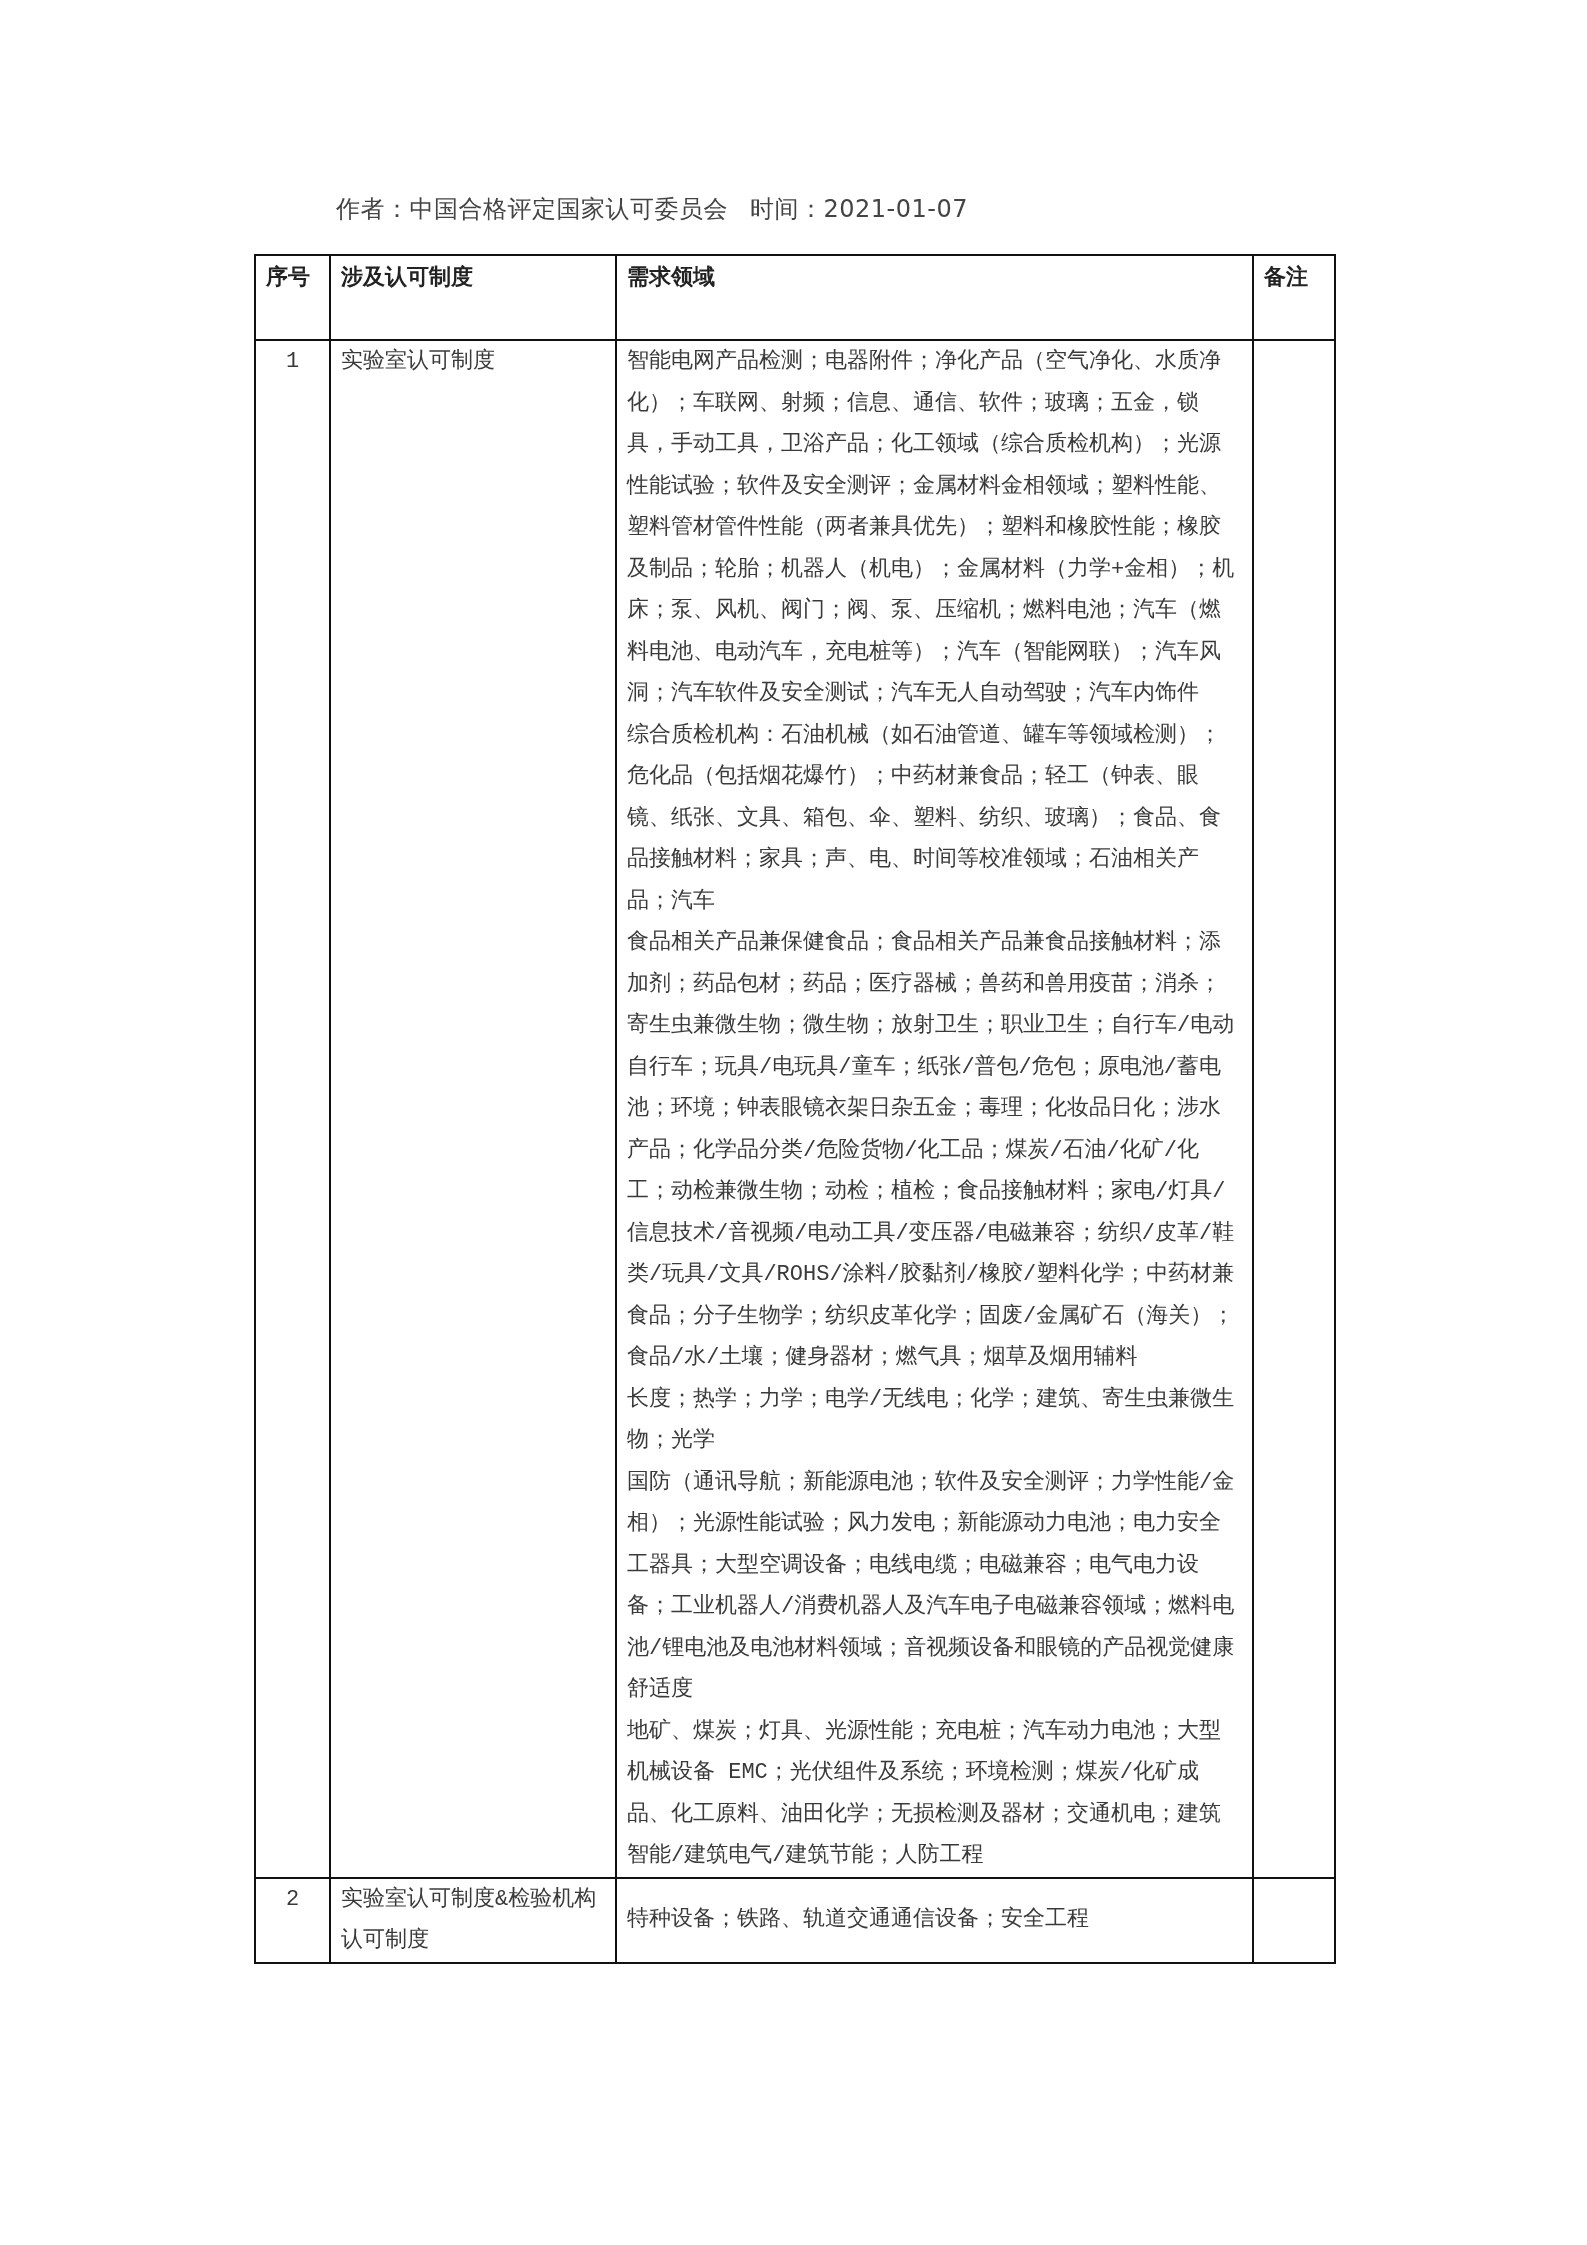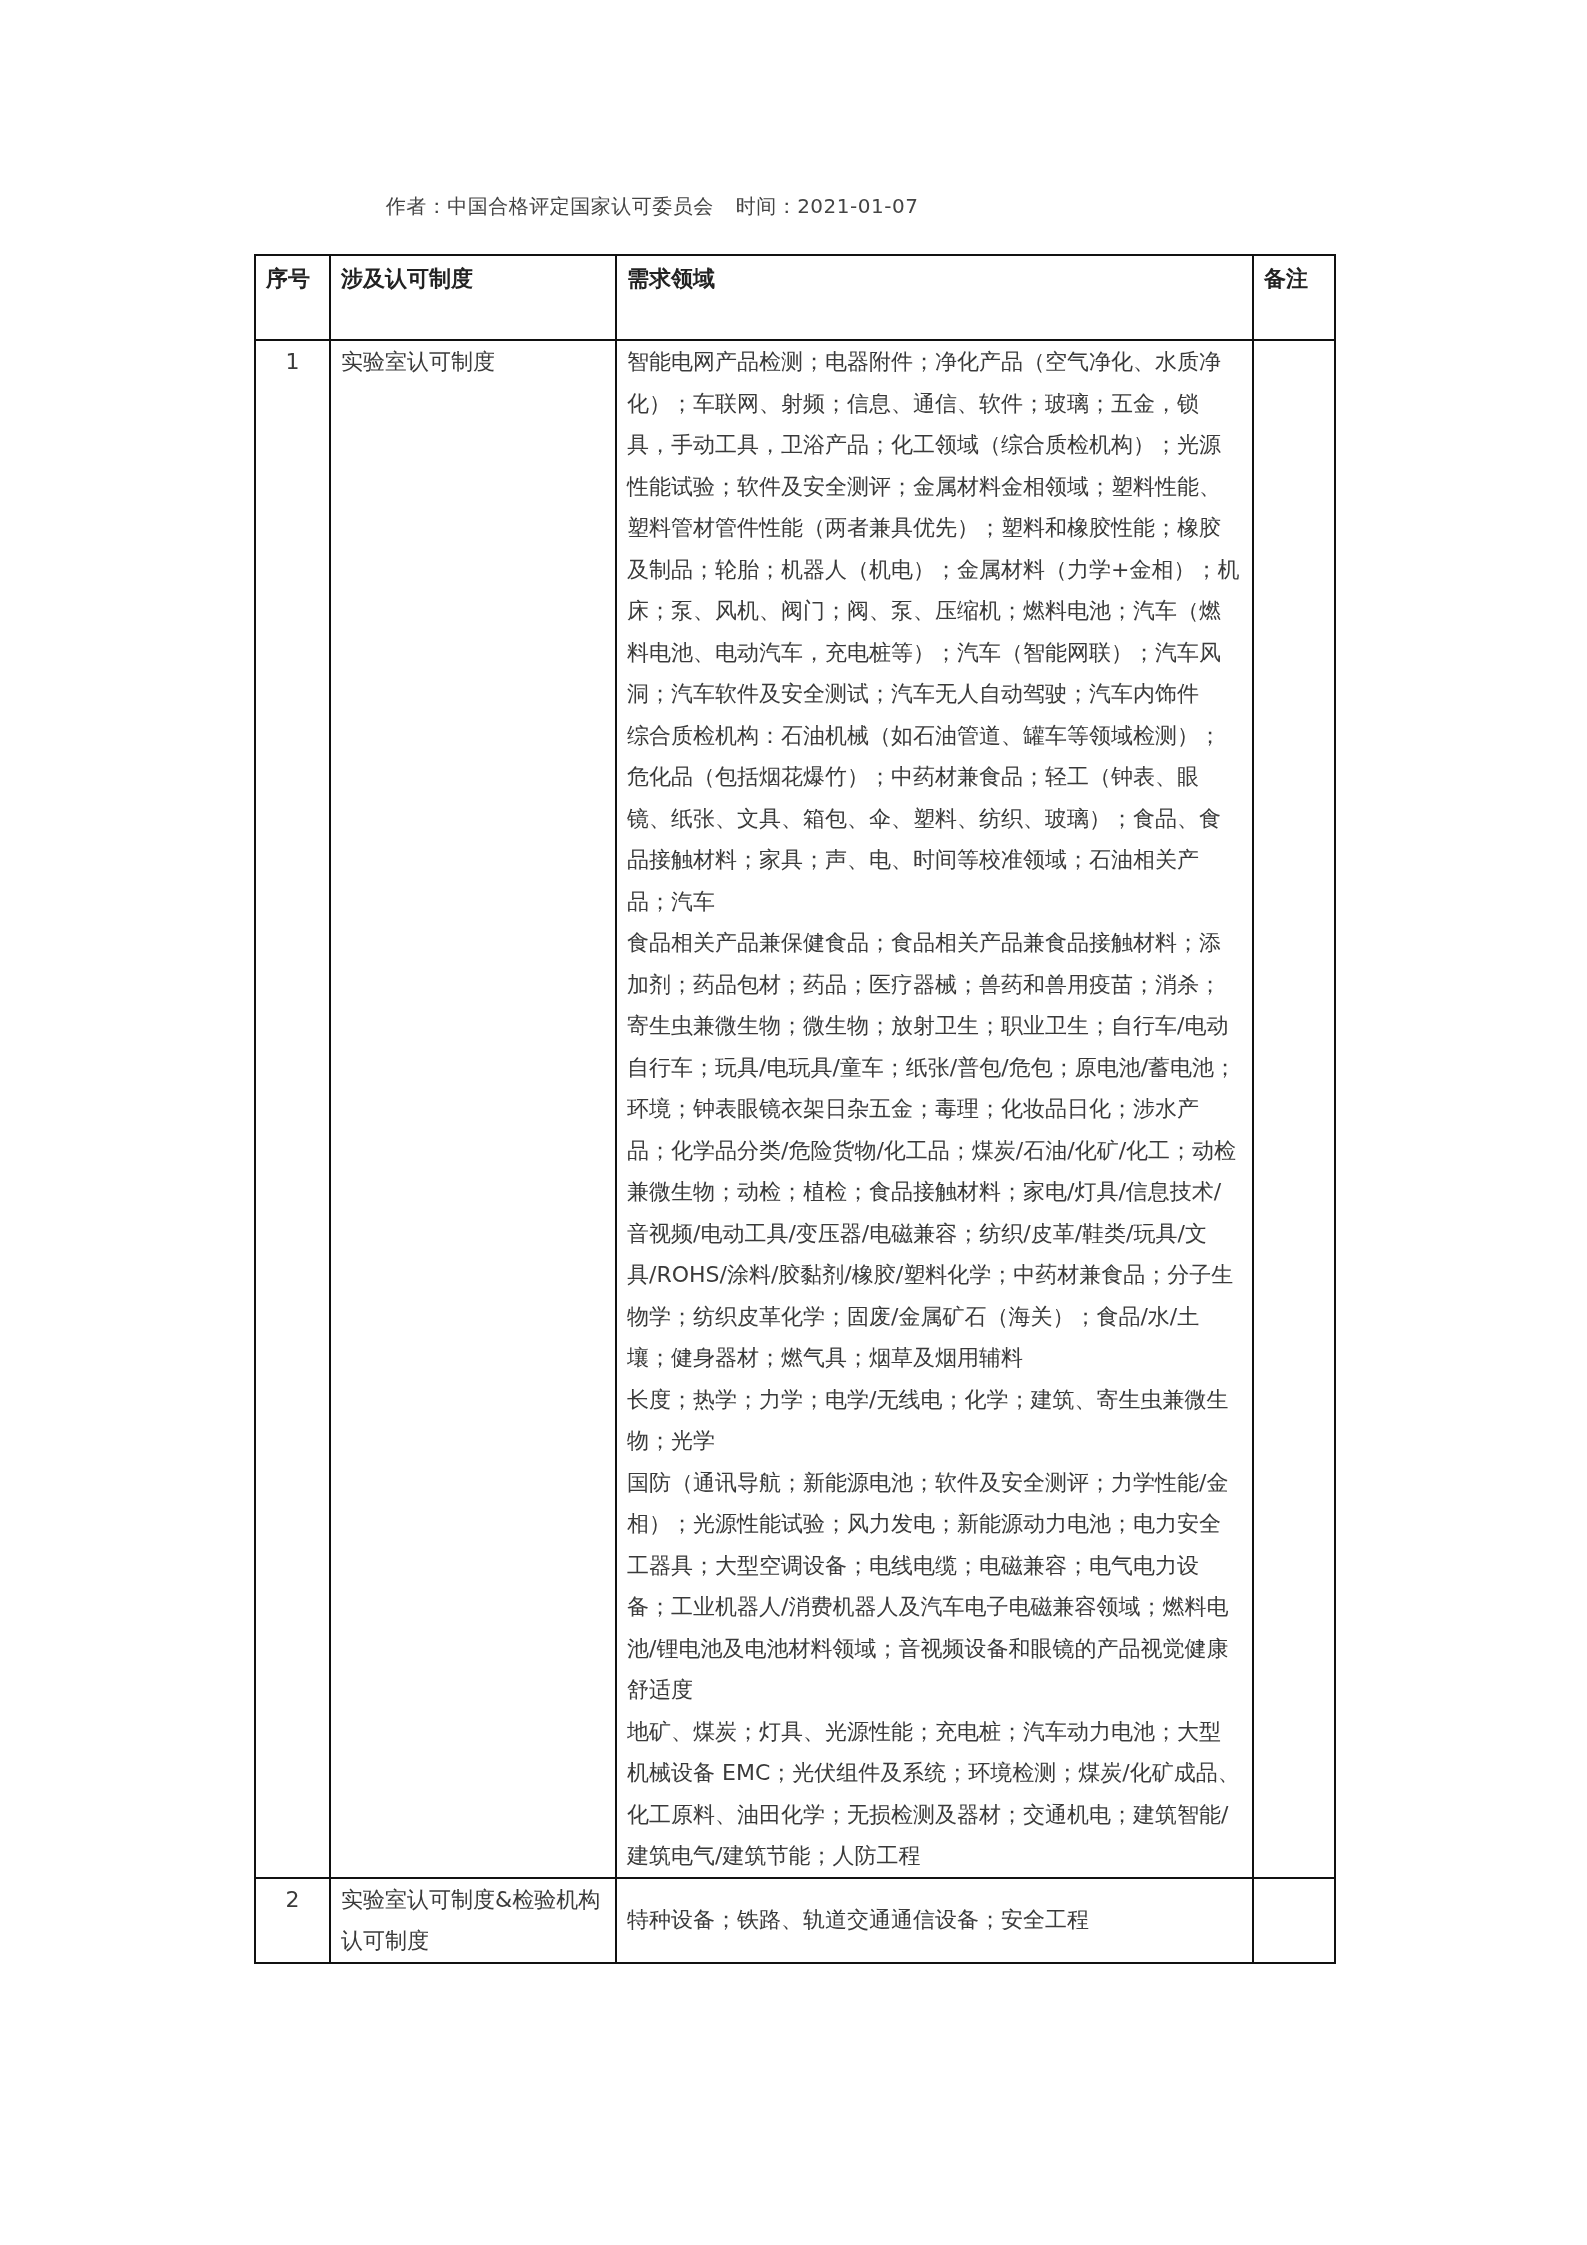--- a/index.html
+++ b/index.html
@@ -1,24 +1,24 @@
 <!DOCTYPE html>
 <html><head>
 <meta charset="utf-8">
 <style>
   html, body { margin: 0; padding: 0; background: #ffffff; }
   body { width: 1587px; height: 2245px; position: relative; overflow: hidden;
          font-family: "DejaVu Sans", "Liberation Sans", sans-serif; color: #3a3a3a; }
   .title { position: absolute; top: 193px; left: 0; width: 1304px; text-align: center;
-           font-size: 20px; color: #444; letter-spacing: 0.5px; }
+           font-size: 24px; color: #444; letter-spacing: 0.5px; }
   .title .gap { display: inline-block; width: 22px; }
   table.req { position: absolute; top: 254px; left: 254px; width: 1080px;
               border-collapse: collapse; table-layout: fixed; }
   table.req td, table.req th { border: 2px solid #111; vertical-align: top;
-              font-size: 22px; line-height: 41.5px; padding: 0 10px; }
+              font-size: 22px; line-height: 41.5px; padding: 0 10px; font-family: Liberation Mono, monospace; }
   table.req th { font-weight: bold; color: #222; text-align: left; height: 81px; padding-top: 2px; }
   th.c-no { text-align: center; }
   th.c-note { text-align: center; border-radius: 10px; }
   col.c1 { width: 75px; } col.c2 { width: 286px; } col.c3 { width: 637px; } col.c4 { width: 82px; }
   td.no { text-align: center; vertical-align: middle; }
   td.sys { vertical-align: middle; border-radius: 27px; }
   td.areas { padding-left: 16px; padding-right: 14px; }
   .para { display: block; }
   .row2 td { height: 83px; }
 </style>

